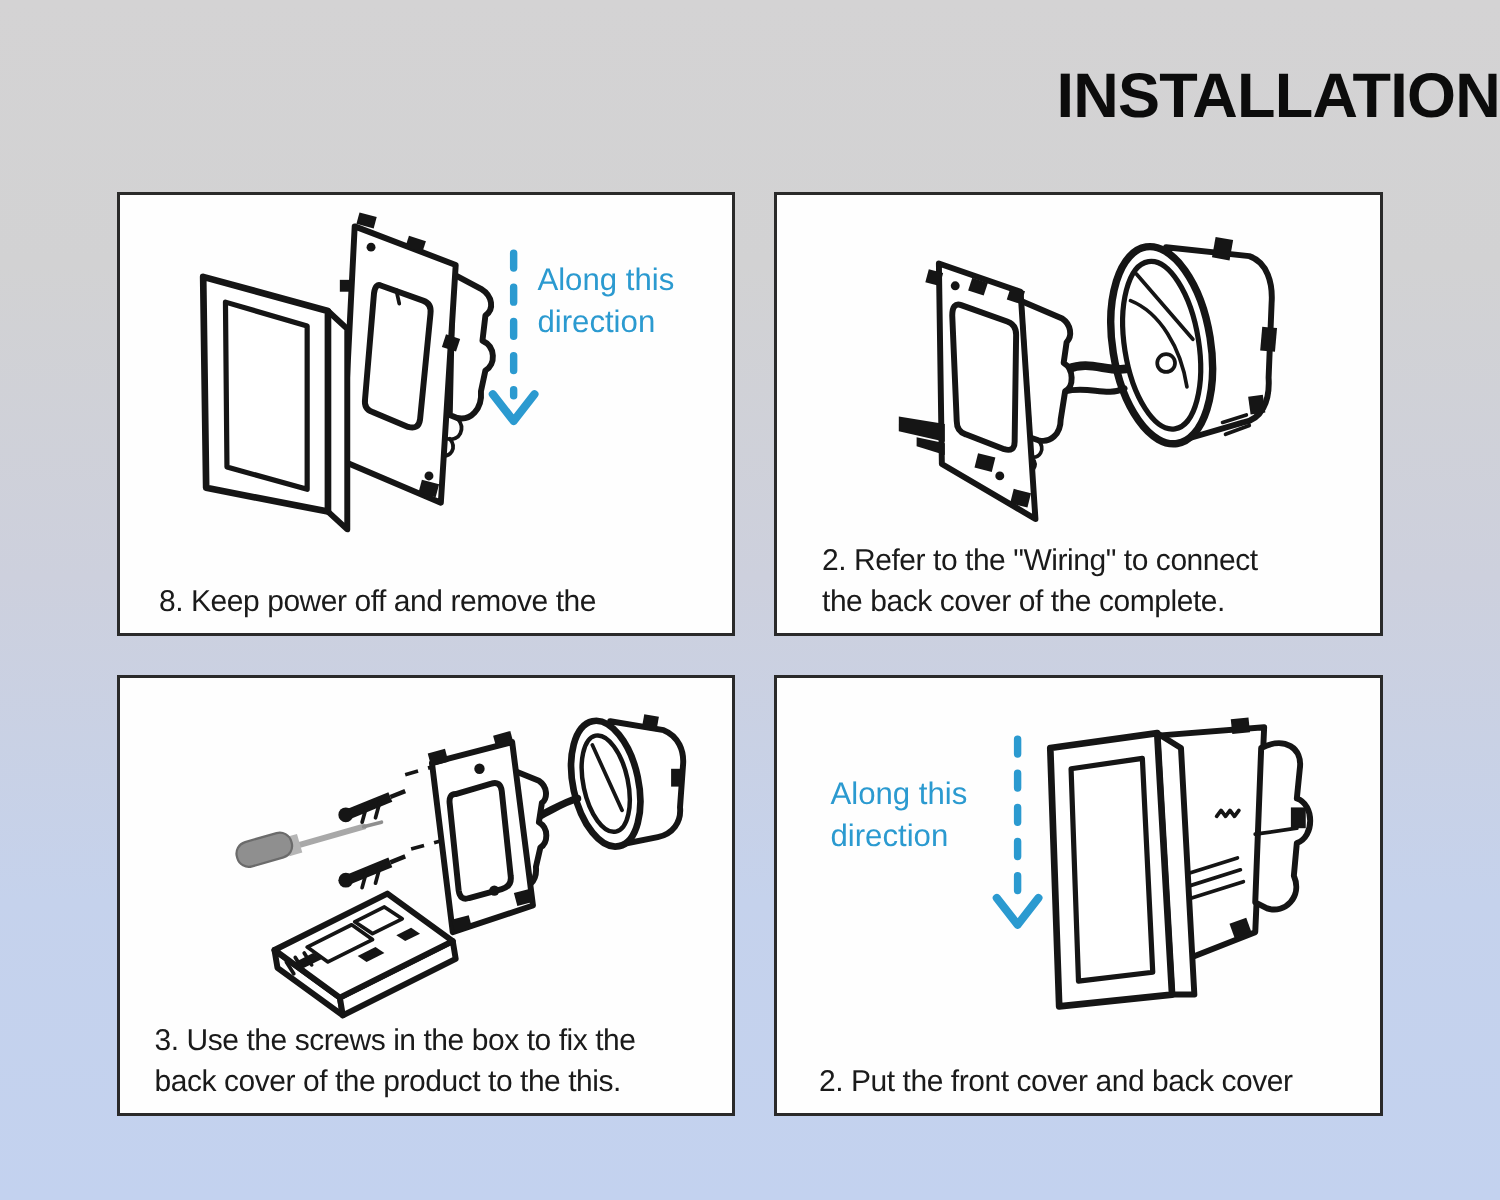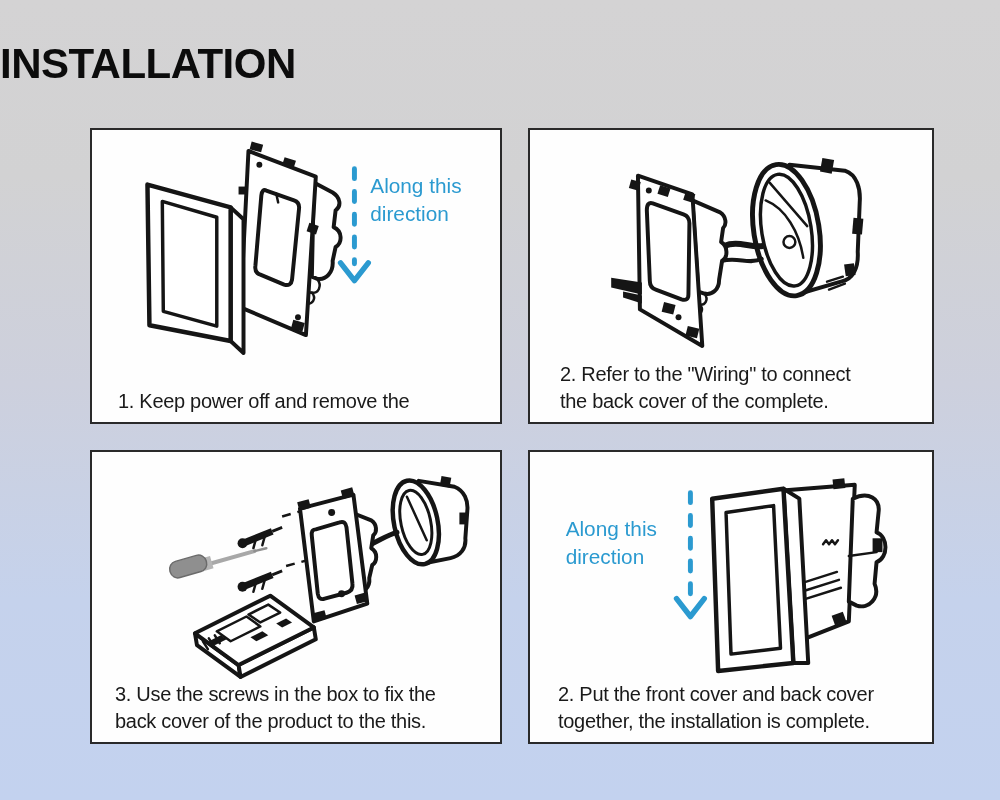--- a/index.html
+++ b/index.html
@@ -4,25 +4,25 @@
 <style>
   html,body{margin:0;padding:0;}
   body{
     width:1000px;height:800px;
     background:linear-gradient(180deg,#d4d3d4 0%,#d2d2d3 22%,#cdd0dd 48%,#c5d2ec 75%,#c3d2ef 100%);
     font-family:"Liberation Sans",sans-serif;
     position:relative;overflow:hidden;
   }
   .page-title{
     position:absolute;top:40px;left:0;width:1000px;
-    text-align:left;font-size:42px;font-weight:bold;color:#0c0c0c;
+    text-align:right;font-size:42px;font-weight:bold;color:#0c0c0c;
     letter-spacing:-0.5px;margin:0;
   }
   .panel{
-    position:absolute;background:#fefefe;border:2px solid #2a2a2a;box-sizing:border-box;margin-left:12px;
+    position:absolute;background:#fefefe;border:2px solid #2a2a2a;box-sizing:border-box;
   }
   .panel.p1{left:78px;top:128px;width:412px;height:296px;}
   .panel.p2{left:516px;top:128px;width:406px;height:296px;}
   .panel.p3{left:78px;top:450px;width:412px;height:294px;}
   .panel.p4{left:516px;top:450px;width:406px;height:294px;}
   .illu{position:absolute;left:0;top:0;display:block;}
   .caption{
     position:absolute;left:26px;right:6px;bottom:7px;
     font-size:20px;line-height:1.36;letter-spacing:-0.3px;color:#1a1a1a;
   }
@@ -72,21 +72,21 @@
     </g>
 
     <g>
       <line class="dash" x1="265" y1="38" x2="265" y2="134"></line>
       <path class="ahead" d="M251,133 L265,151 L279,133"></path>
     </g>
     <text class="blue-label" x="281" y="63">Along this</text>
     <text class="blue-label" x="281" y="91">direction</text>
   </svg>
   <div class="caption">
-    <span>1. Keep power off and remove the</span>
+    <span>8. Keep power off and remove the</span>
   </div>
 </section>
 
 <section class="panel p2">
   <svg class="illu" width="402" height="228" viewBox="0 0 406 228">
 
     <g>
       <path class="lnf" d="M262,34 L318,40 C330,44 334,58 333,72 L331,122 C332,138 326,150 314,152 L266,166 Z"></path>
       <rect class="blk" x="294" y="28" width="12" height="14" transform="rotate(10 300 35)"></rect>
       <rect class="blk" x="326" y="88" width="10" height="16" transform="rotate(5 331 96)"></rect>
@@ -221,15 +221,14 @@
     </g>
 
     <g>
       <path class="lnf" d="M256,36 L272,46 L281,212 L266,212 Z"></path>
       <path class="lnf" style="stroke-width:4.5" d="M184,46 L256,36 L266,212 L190,220 Z"></path>
       <path class="ln" style="stroke-width:3.5" d="M198,60 L246,53 L253,197 L203,203 Z"></path>
     </g>
   </svg>
   <div class="caption" style="left:28px">
     <span>2. Put the front cover and back cover</span>
-    <span>together, the installation is complete.</span>
   </div>
 </section>
 
 </body></html>

